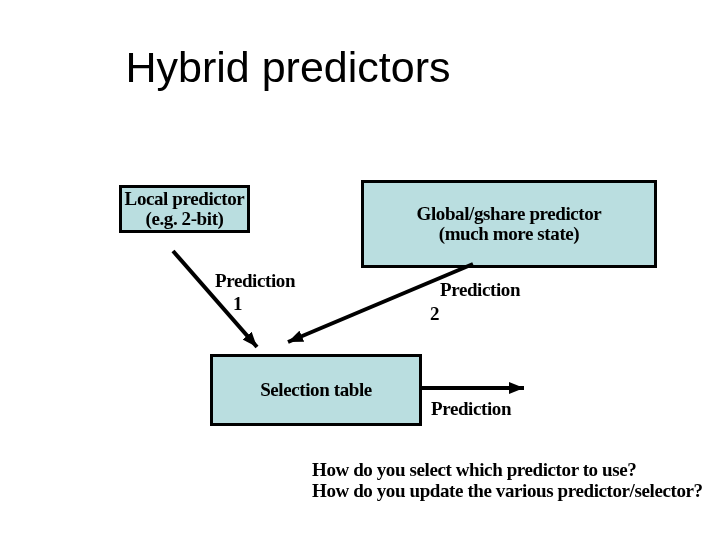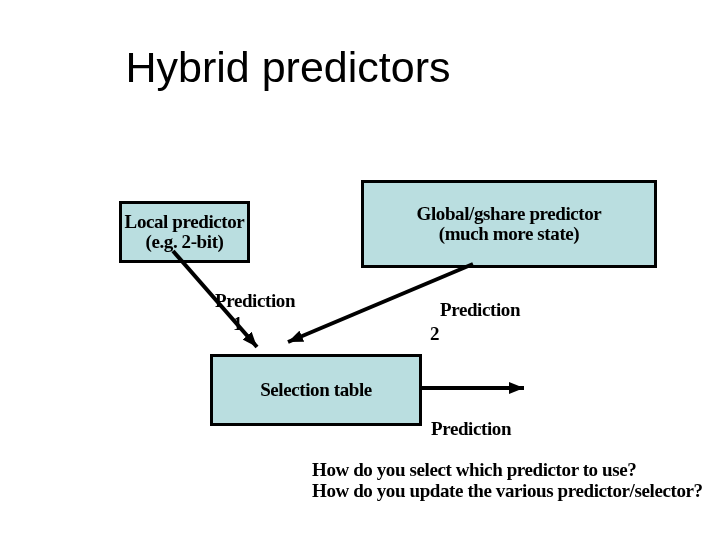--- a/index.html
+++ b/index.html
@@ -32,31 +32,30 @@
     align-items: center;
     justify-content: center;
     text-align: center;
     font-weight: bold;
     font-size: 19px;
     line-height: 20px;
     letter-spacing: -0.4px;
     white-space: nowrap;
   }
   .box span { display: block; }
-  .box-local     { left: 119px; top: 185px; width: 131px; height: 62px; margin-top: 16px; }
+  .box-local     { left: 119px; top: 185px; width: 131px; height: 48px; }
   .box-global    { left: 361px; top: 180px; width: 296px; height: 88px; }
   .box-selection { left: 210px; top: 354px; width: 212px; height: 72px; }
   .flow-label {
     position: absolute;
     font-weight: bold;
     font-size: 19px;
     line-height: 20px;
     letter-spacing: -0.4px;
     white-space: nowrap;
-    margin-top: 20px;
   }
   .lbl-p1-text { left: 215px; top: 271px; }
   .lbl-p1-num  { left: 233px; top: 294px; }
   .lbl-p2-text { left: 440px; top: 280px; }
   .lbl-p2-num  { left: 430px; top: 304px; }
   .lbl-p-out   { left: 431px; top: 399px; }
   .questions {
     position: absolute;
     left: 268px; top: 459px;
     font-weight: bold;

